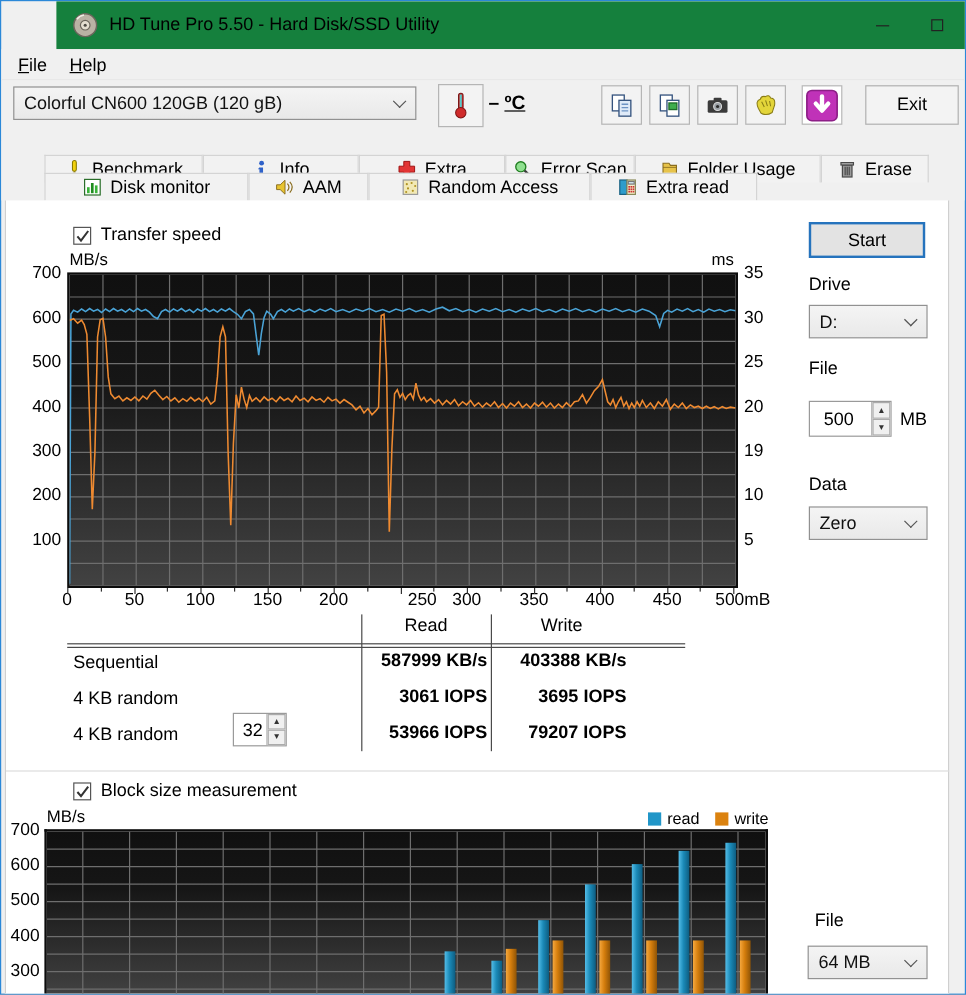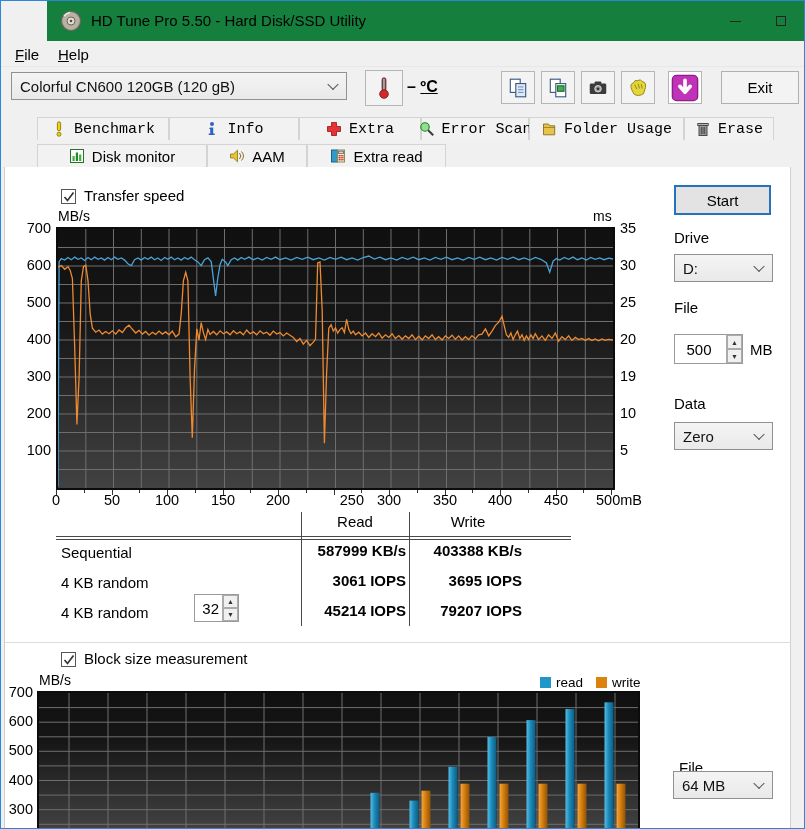--- a/index.html
+++ b/index.html
@@ -33,21 +33,21 @@
   }
   .combo .chev{position:absolute;right:9px;top:50%;width:8px;height:8px;border-right:1.6px solid #555;border-bottom:1.6px solid #555;transform:translateY(-70%) rotate(45deg);}
   .device-combo{left:10px;top:5px;width:336px;height:28px;}
   .toolbtn{position:absolute;top:4px;width:34px;height:33px;background:#f3f3f3;border:1px solid #b5b5b5;display:flex;align-items:center;justify-content:center;}
   .temp-text{position:absolute;left:406px;top:11px;font-size:16px;font-weight:bold;}
   .temp-text u{text-decoration:underline;}
   .exit-btn{position:absolute;left:720px;top:4px;width:78px;height:33px;background:#f3f3f3;border:1px solid #b0b0b0;font-size:15px;display:flex;align-items:center;justify-content:center;}
   
   .tabstrip{position:absolute;left:0;top:116px;width:100%;height:50px;background:#f0f0f0;}
   .tabrow{position:absolute;left:36px;display:flex;}
-  .tabrow1{top:0;height:23px;font-family:Liberation Mono, monospace;}
+  .tabrow1{top:12px;height:23px;}
   .tabrow2{top:27px;height:23px;}
   .tab{
     height:23px;border:1px solid #d4d4d4;border-bottom:none;background:#f2f2f2;
     display:flex;align-items:center;justify-content:center;gap:7px;font-size:15px;white-space:nowrap;
   }
   .tab.active{background:#fff;height:27px;margin-top:-4px;border:1px solid #c8c8c8;border-bottom:none;z-index:3;}
   .ticon{width:16px;height:16px;flex:0 0 auto;display:inline-block;}
   
   .content{position:absolute;left:3px;top:166px;width:787px;height:663px;background:#fff;border:1px solid #cfcfcf;border-top:none;}
   .checkbox{
@@ -230,20 +230,34 @@
               <rect x="10.1" y="6.5" width="2.2" height="6.5" fill="#39b339"></rect>
             </svg></span>
         <span>Disk monitor</span>
       </div>
       <div class="tab" style="width:100px;">
         <span class="ticon"><svg viewBox="0 0 16 16" width="16" height="16">
               <path d="M1.5 6 h3 l4-3.8 v11.6 l-4-3.8 h-3 z" fill="#e8c431" stroke="#8a6d1f" stroke-width="0.8"></path>
               <path d="M10.5 5 q2.6 3 0 6 M12.5 3.5 q4 4.3 0 9" stroke="#8a6d1f" stroke-width="1" fill="none"></path>
             </svg></span>
         <span>AAM</span>
+      </div>
+      <div class="tab" style="width:185px;">
+        <span class="ticon"><svg viewBox="0 0 16 16" width="16" height="16">
+              <rect x="2" y="2" width="12" height="12" fill="#f2e9b5" stroke="#9a9a9a"></rect>
+              <g fill="#b09323">
+                <circle cx="5" cy="5.5" r="0.9"></circle>
+                <circle cx="9" cy="4.5" r="0.9"></circle>
+                <circle cx="12" cy="7" r="0.9"></circle>
+                <circle cx="6" cy="9" r="0.9"></circle>
+                <circle cx="10" cy="11" r="0.9"></circle>
+                <circle cx="4.5" cy="12" r="0.9"></circle>
+              </g>
+            </svg></span>
+        <span>Random Access</span>
       </div>
       <div class="tab" style="width:139px;">
         <span class="ticon"><svg viewBox="0 0 16 16" width="16" height="16">
               <rect x="1.5" y="2" width="6" height="12" fill="#2e9ccb" stroke="#1a6182"></rect>
               <rect x="7.5" y="2" width="7" height="12" fill="#f5efc9" stroke="#8a8a5a"></rect>
               <rect x="8.5" y="3.2" width="5" height="2.2" fill="#cfe3ef" stroke="#777"></rect>
               <g fill="#c33">
                 <rect x="8.6" y="7" width="1.4" height="1.4"></rect>
                 <rect x="10.4" y="7" width="1.4" height="1.4"></rect>
                 <rect x="12.2" y="7" width="1.4" height="1.4"></rect>
@@ -395,21 +409,21 @@
   <div class="tbl-val" style="left:400px;top:571px;width:121px;">3695 IOPS</div>
 
   <div class="tbl-text" style="left:60px;top:603px;">4 KB random</div>
   <div class="spinbox" style="left:193px;top:593px;width:45px;height:28px;">
     <span class="spin-num">32</span>
     <span class="spin-btns">
         <div>▲</div>
         <div>▼</div>
       </span>
   </div>
-  <div class="tbl-val" style="left:285px;top:601px;width:120px;">45214 IOPS</div>
+  <div class="tbl-val" style="left:285px;top:601px;width:120px;">53966 IOPS</div>
   <div class="tbl-val" style="left:400px;top:601px;width:121px;">79207 IOPS</div>
 
   <div class="divider" style="left:4px;top:641px;width:786px;"></div>
 
   <div class="checkbox" style="left:60px;top:651px;">
     <svg viewBox="0 0 12 12" width="12" height="12">
         <path d="M1.5 6 L4.5 9.5 L10.5 1.5" stroke="#333" stroke-width="1.7" fill="none"></path>
       </svg>
   </div>
   <span class="cb-label" style="left:83px;top:649px;">Block size measurement</span>
@@ -473,17 +487,17 @@
       </svg></div>
   <div id="blabels">
       <div class="num-lab" style="left:2px;top:683px;width:30px;text-align:right;">700</div>
       <div class="num-lab" style="left:2px;top:712px;width:30px;text-align:right;">600</div>
       <div class="num-lab" style="left:2px;top:741px;width:30px;text-align:right;">500</div>
       <div class="num-lab" style="left:2px;top:771px;width:30px;text-align:right;">400</div>
       <div class="num-lab" style="left:2px;top:800px;width:30px;text-align:right;">300</div>
     </div>
 
   <span class="side-label" style="left:678px;top:758px;">File</span>
-  <div class="combo" style="left:672px;top:770px;width:100px;height:28px;">
+  <div class="combo" style="left:672px;top:787px;width:100px;height:28px;">
     <span>64 MB</span>
     <span class="chev"></span>
   </div>
 </div>
 
 </body></html>

